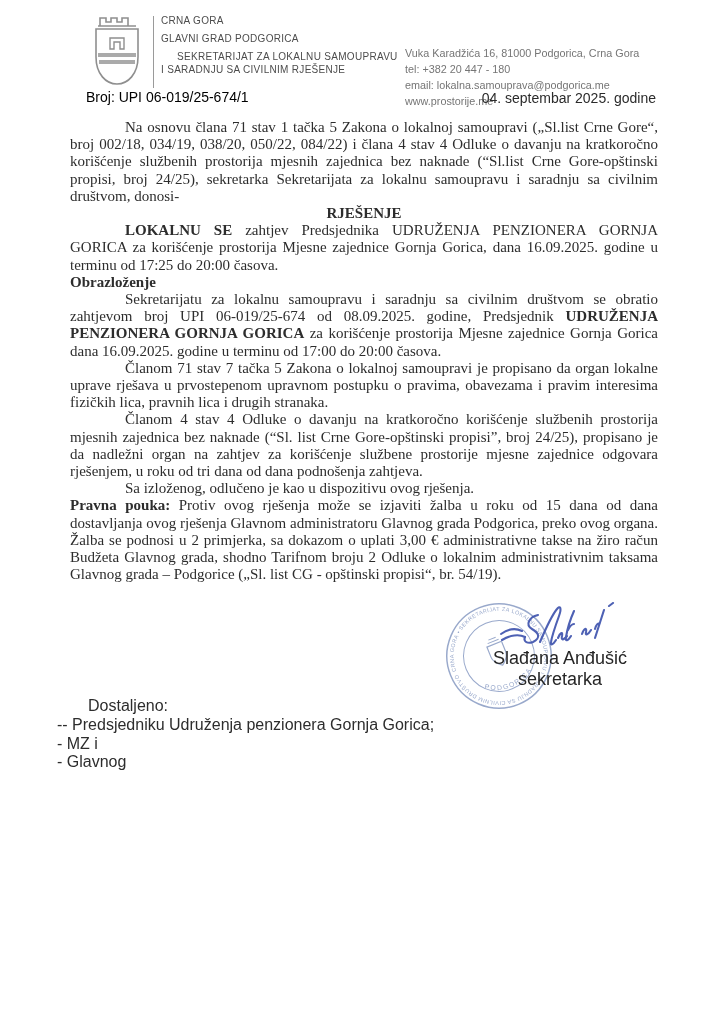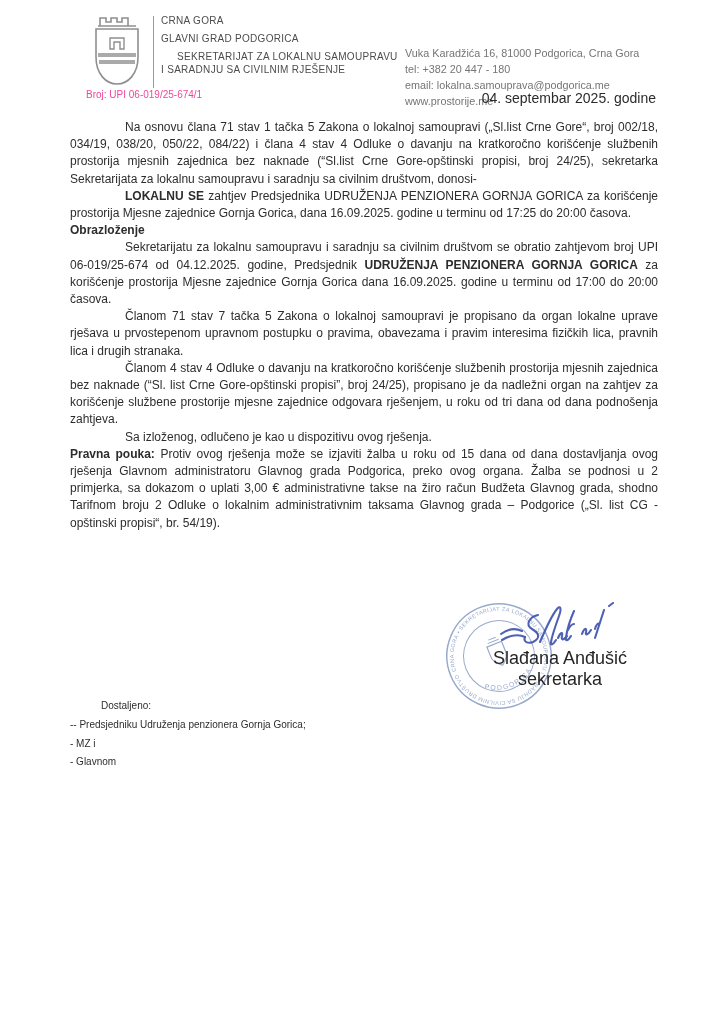--- a/index.html
+++ b/index.html
@@ -7,41 +7,41 @@
     position:relative; width:724px; height:1024px; background:#ffffff;
     font-family:"Liberation Sans", sans-serif; color:#2d2d2d; overflow:hidden;
   }
   
   .coat { position:absolute; left:88px; top:12px; }
   .header-divider { position:absolute; left:153px; top:16px; width:1px; height:72px; background:#9a9a9a; }
   .org-block { position:absolute; left:161px; top:15px; font-size:10px; color:#4c4c4c; letter-spacing:0.3px; }
   .org-line { margin-bottom:7px; white-space:nowrap; }
   .org-line:nth-child(3){ margin-bottom:2px;margin-left:16px; }
   .contact-block { position:absolute; left:405px; top:17px; font-size:10.8px; line-height:16px; color:#757575;margin-top:28px; }
-  .ref-number { position:absolute; left:86px; top:89px; font-size:10px; color:#ec4899; }
+  .ref-number { position:absolute; left:86px; top:89px; font-size:14px; color:#000000; }
   .ref-date { position:absolute; right:68px; top:90px; font-size:14px; color:#2b2b2b; }
   
   .body-text {
     position:absolute; left:70px; top:119px; width:588px;
-    font-size:12px; line-height:17.2px; text-align:justify; color:#2d2d2d;
+    font-size:15px; line-height:17.2px; text-align:justify; color:#2d2d2d;font-family:Liberation Serif, serif;
   }
   .body-text p { margin:0; }
   .indent { text-indent:55px; }
   .doc-title { text-align:center; font-weight:bold; margin:11px 0 9px; }
   .subtitle  { font-weight:bold; margin:5px 0 6px; }
   .gap-top   { margin-top:11px; }
   .legal     { margin-top:13px; }
   b { font-weight:bold; }
   
   .stamp { position:absolute; left:440px; top:597px; width:118px; height:118px; opacity:0.72; transform:rotate(-22deg); }
   .ink   { position:absolute; left:498px; top:602px; width:124px; height:56px; opacity:0.92; }
   .sig-name-block { position:absolute; top:648px; left:478px; width:164px; text-align:center; font-size:18px; color:#262626; }
   .sig-role { }
   
-  .distribution { position:absolute; left:70px; top:697px; font-size:10px; line-height:18.3px; color:#2d2d2d; }
+  .distribution { position:absolute; left:57px; top:697px; font-size:16px; line-height:18.3px; color:#2d2d2d; }
   .dist-label { margin-left:31px; margin-bottom:1px; }
 </style>
 </head>
 <body>
 
 <div class="page">
 
   <svg class="coat" width="58" height="76" viewBox="0 0 58 76" fill="none">
     <path d="M12,14 v-8 h6 v4 h5 v-4 h6 v4 h5 v-4 h6 v8" stroke="#8f8f8f" stroke-width="1.6"></path>
     <path d="M10,14 h38" stroke="#8f8f8f" stroke-width="1.6"></path>
@@ -65,26 +65,27 @@
     <div>email: lokalna.samouprava@podgorica.me</div>
     <div>www.prostorije.me</div>
   </div>
 
   <div class="ref-number">Broj: UPI 06-019/25-674/1</div>
   <div class="ref-date">04. septembar 2025. godine</div>
 
   <div class="body-text">
     <p class="indent">Na osnovu člana 71 stav 1 tačka 5 Zakona o lokalnoj samoupravi („Sl.list Crne Gore“, broj 002/18, 034/19, 038/20, 050/22, 084/22) i člana 4 stav 4 Odluke o davanju na kratkoročno korišćenje službenih prostorija mjesnih zajednica bez naknade (“Sl.list Crne Gore-opštinski propisi, broj 24/25), sekretarka Sekretarijata za lokalnu samoupravu i saradnju sa civilnim društvom, donosi-</p>
 
+    <p class="doc-title">RJEŠENJE</p>
 
     <p class="indent"><b>LOKALNU SE</b><span> zahtjev Predsjednika UDRUŽENJA PENZIONERA GORNJA GORICA za korišćenje prostorija Mjesne zajednice Gornja Gorica, dana 16.09.2025. godine u terminu od 17:25 do 20:00 časova.</span></p>
 
     <p class="subtitle">Obrazloženje</p>
 
-    <p class="indent"><span>Sekretarijatu za lokalnu samoupravu i saradnju sa civilnim društvom se obratio zahtjevom broj UPI 06-019/25-674 od 04.12.2025. godine, Predsjednik </span><b>UDRUŽENJA PENZIONERA GORNJA GORICA</b><span> za korišćenje prostorija Mjesne zajednice Gornja Gorica dana 16.09.2025. godine u terminu od 17:00 do 20:00 časova.</span></p>
+    <p class="indent"><span>Sekretarijatu za lokalnu samoupravu i saradnju sa civilnim društvom se obratio zahtjevom broj UPI 06-019/25-674 od 08.09.2025. godine, Predsjednik </span><b>UDRUŽENJA PENZIONERA GORNJA GORICA</b><span> za korišćenje prostorija Mjesne zajednice Gornja Gorica dana 16.09.2025. godine u terminu od 17:00 do 20:00 časova.</span></p>
 
     <p class="indent">Članom 71 stav 7 tačka 5 Zakona o lokalnoj samoupravi je propisano da organ lokalne uprave rješava u prvostepenom upravnom postupku o pravima, obavezama i pravim interesima fizičkih lica, pravnih lica i drugih stranaka.</p>
     <p class="indent">Članom 4 stav 4 Odluke o davanju na kratkoročno korišćenje službenih prostorija mjesnih zajednica bez naknade (“Sl. list Crne Gore-opštinski propisi”, broj 24/25), propisano je da nadležni organ na zahtjev za korišćenje službene prostorije mjesne zajednice odgovara rješenjem, u roku od tri dana od dana podnošenja zahtjeva.</p>
 
     <p class="indent gap-top">Sa izloženog, odlučeno je kao u dispozitivu ovog rješenja.</p>
 
     <p class="legal"><b>Pravna pouka:</b><span> Protiv ovog rješenja može se izjaviti žalba u roku od 15 dana od dana dostavljanja ovog rješenja Glavnom administratoru Glavnog grada Podgorica, preko ovog organa. Žalba se podnosi u 2 primjerka, sa dokazom o uplati 3,00 € administrativne takse na žiro račun Budžeta Glavnog grada, shodno Tarifnom broju 2 Odluke o lokalnim administrativnim taksama Glavnog grada – Podgorice („Sl. list CG - opštinski propisi“, br. 54/19).</span></p>
   </div>
 
   <svg class="stamp" viewBox="0 0 120 120">
@@ -120,16 +121,16 @@
 
   <div class="sig-name-block">
     <div>Slađana Anđušić</div>
     <div class="sig-role">sekretarka</div>
   </div>
 
   <div class="distribution">
     <div class="dist-label">Dostaljeno:</div>
     <div>-- Predsjedniku Udruženja penzionera Gornja Gorica;</div>
     <div>- MZ i</div>
-    <div>- Glavnom</div>
+    <div>- Glavnog</div>
   </div>
 
 </div>
 
 </body></html>

